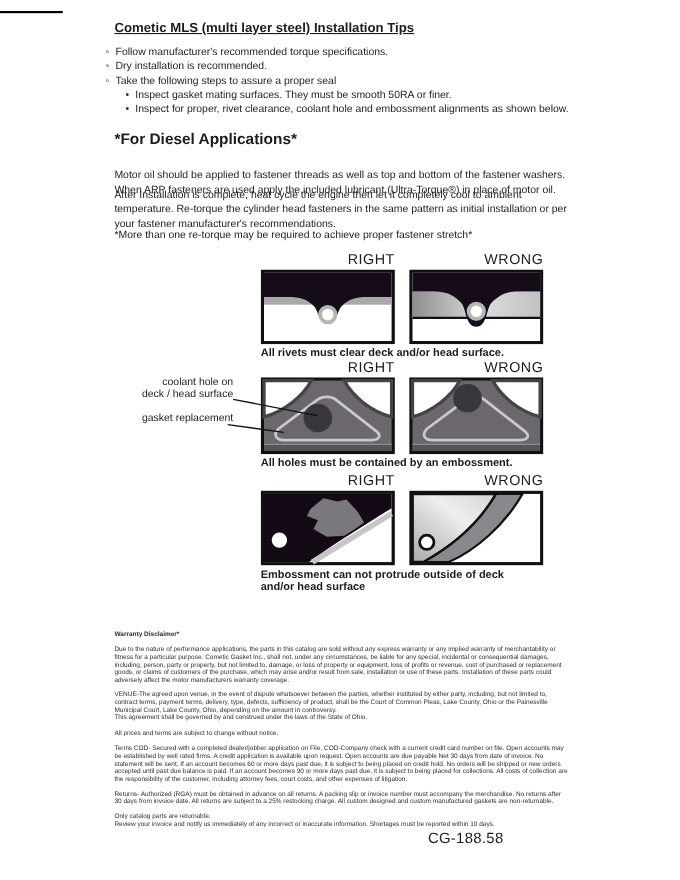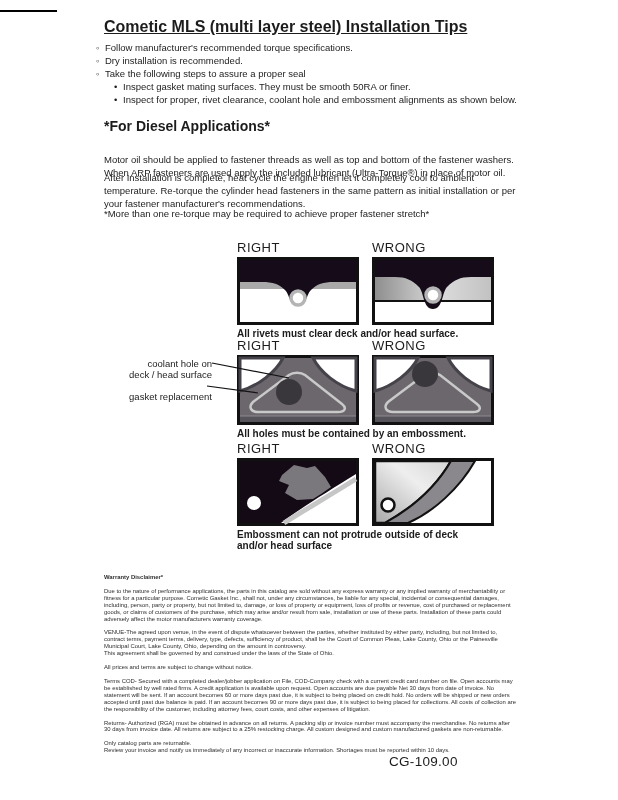--- a/index.html
+++ b/index.html
@@ -1,38 +1,38 @@
 <!DOCTYPE html>
 <html><head>
 <meta charset="utf-8">
 <style>
   html,body{margin:0;padding:0;background:#fff;}
   .page{position:relative;width:618px;height:800px;background:#fff;overflow:hidden;
         font-family:"Liberation Sans",sans-serif;color:#1c1c1c;}
   .abs{position:absolute;}
   .corner-line{left:0;top:10px;width:57px;height:2px;background:#000;}
-  .title{left:104px;top:18px;font-size:16px;font-weight:bold;text-decoration:underline;white-space:nowrap;}
+  .title{left:104px;top:18px;font-size:12px;font-weight:bold;text-decoration:underline;white-space:nowrap;}
   .bullets{left:96px;top:41px;width:424px;font-size:9.5px;line-height:13px;}
   .b-row{display:flex;}
   .b-row.sub{margin-left:18px;}
   .b-marker{width:9px;flex:0 0 9px;text-align:left;}
   .diesel-heading{left:104px;top:118px;font-size:14px;font-weight:bold;}
   .body-para{left:104px;width:414px;font-size:9.5px;line-height:13px;}
   .p1{top:153px;}
   .p2{top:171px;}
   .note{top:207px;}
   .pair{width:257px;}
   .pair1{left:237px;top:228px;}
   .pair2{left:237px;top:326px;}
   .pair3{left:237px;top:429px;}
   .pair-headers{display:flex;gap:13px;font-size:13px;letter-spacing:.5px;}
-  .pair-headers span{width:122px;text-align:left;margin-top:12px;}
+  .pair-headers span{width:122px;text-align:right;}
   .pair-boxes{display:flex;gap:13px;margin-top:2px;}
   .pair-caption{font-size:10px;font-weight:bold;margin-top:3px;white-space:pre-line;}
-  .labels2{left:100px;top:358px;width:112px;text-align:right;font-size:9.5px;line-height:11px;}
+  .labels2{left:100px;top:342px;width:112px;text-align:right;font-size:9.5px;line-height:11px;}
   .labels2 .lab{white-space:pre-line;}
   .labels2 .lab + .lab{margin-top:11px;}
   .connector{left:204px;top:355px;width:100px;height:45px;pointer-events:none;z-index:5;}
   .warranty{left:104px;top:574px;width:413px;font-size:5.9px;line-height:6.9px;color:#2e2e2e;}
   .warranty .w-head{font-weight:bold;margin-bottom:7px;}
   .warranty p{margin:0 0 7px 0;white-space:pre-line;}
   .page-code{left:389px;top:754px;font-size:13.5px;letter-spacing:.3px;}
   svg{display:block;}
 </style>
 </head>
@@ -175,15 +175,15 @@
     <p>Due to the nature of performance applications, the parts in this catalog are sold without any express warranty or any implied warranty of merchantability or fitness for a particular purpose.  Cometic Gasket Inc., shall not, under any circumstances, be liable for any special, incidental or consequential damages, including, person, party or property, but not limited to, damage, or loss of property or equipment, loss of profits or revenue, cost of purchased or replacement goods, or claims of customers of the purchase, which may arise and/or result from sale, installation or use of these parts.  Installation of these parts could adversely affect the motor manufacturers warranty coverage.</p>
     <p>VENUE-The agreed upon venue, in the event of dispute whatsoever between the parties, whether instituted by either party, including, but not limited to, contract terms, payment terms, delivery, type, defects, sufficiency of product, shall be the Court of Common Pleas, Lake County, Ohio or the Painesville Municipal Court, Lake County, Ohio, depending on the amount in controversy.
 This agreement shall be governed by and construed under the laws of the State of Ohio.</p>
     <p>All prices and terms are subject to change without notice.</p>
     <p>Terms COD- Secured with a completed dealer/jobber application on File, COD-Company check with a current credit card number on file.  Open accounts may be established by well rated firms.  A credit application is available upon request.  Open accounts are due payable Net 30 days from date of invoice.  No statement will be sent.  If an account becomes 60 or more days past due, it is subject to being placed on credit hold.  No orders will be shipped or new orders accepted until past due balance is paid.  If an account becomes 90 or more days past due, it is subject to being placed for collections.  All costs of collection are the responsibility of the customer, including attorney fees, court costs, and other expenses of litigation.</p>
     <p>Returns- Authorized (RGA) must be obtained in advance on all returns.  A packing slip or invoice number must accompany the merchandise.  No returns after 30 days from invoice date.  All returns are subject to a 25% restocking charge.  All custom designed and custom manufactured gaskets are non-returnable.</p>
     <p>Only catalog parts are returnable.
 Review your invoice and notify us immediately of any incorrect or inaccurate information.  Shortages must be reported within 10 days.</p>
   </div>
 
-  <div class="abs page-code">CG-109.00</div>
+  <div class="abs page-code">CG-188.58</div>
 
 </div>
 
 </body></html>

